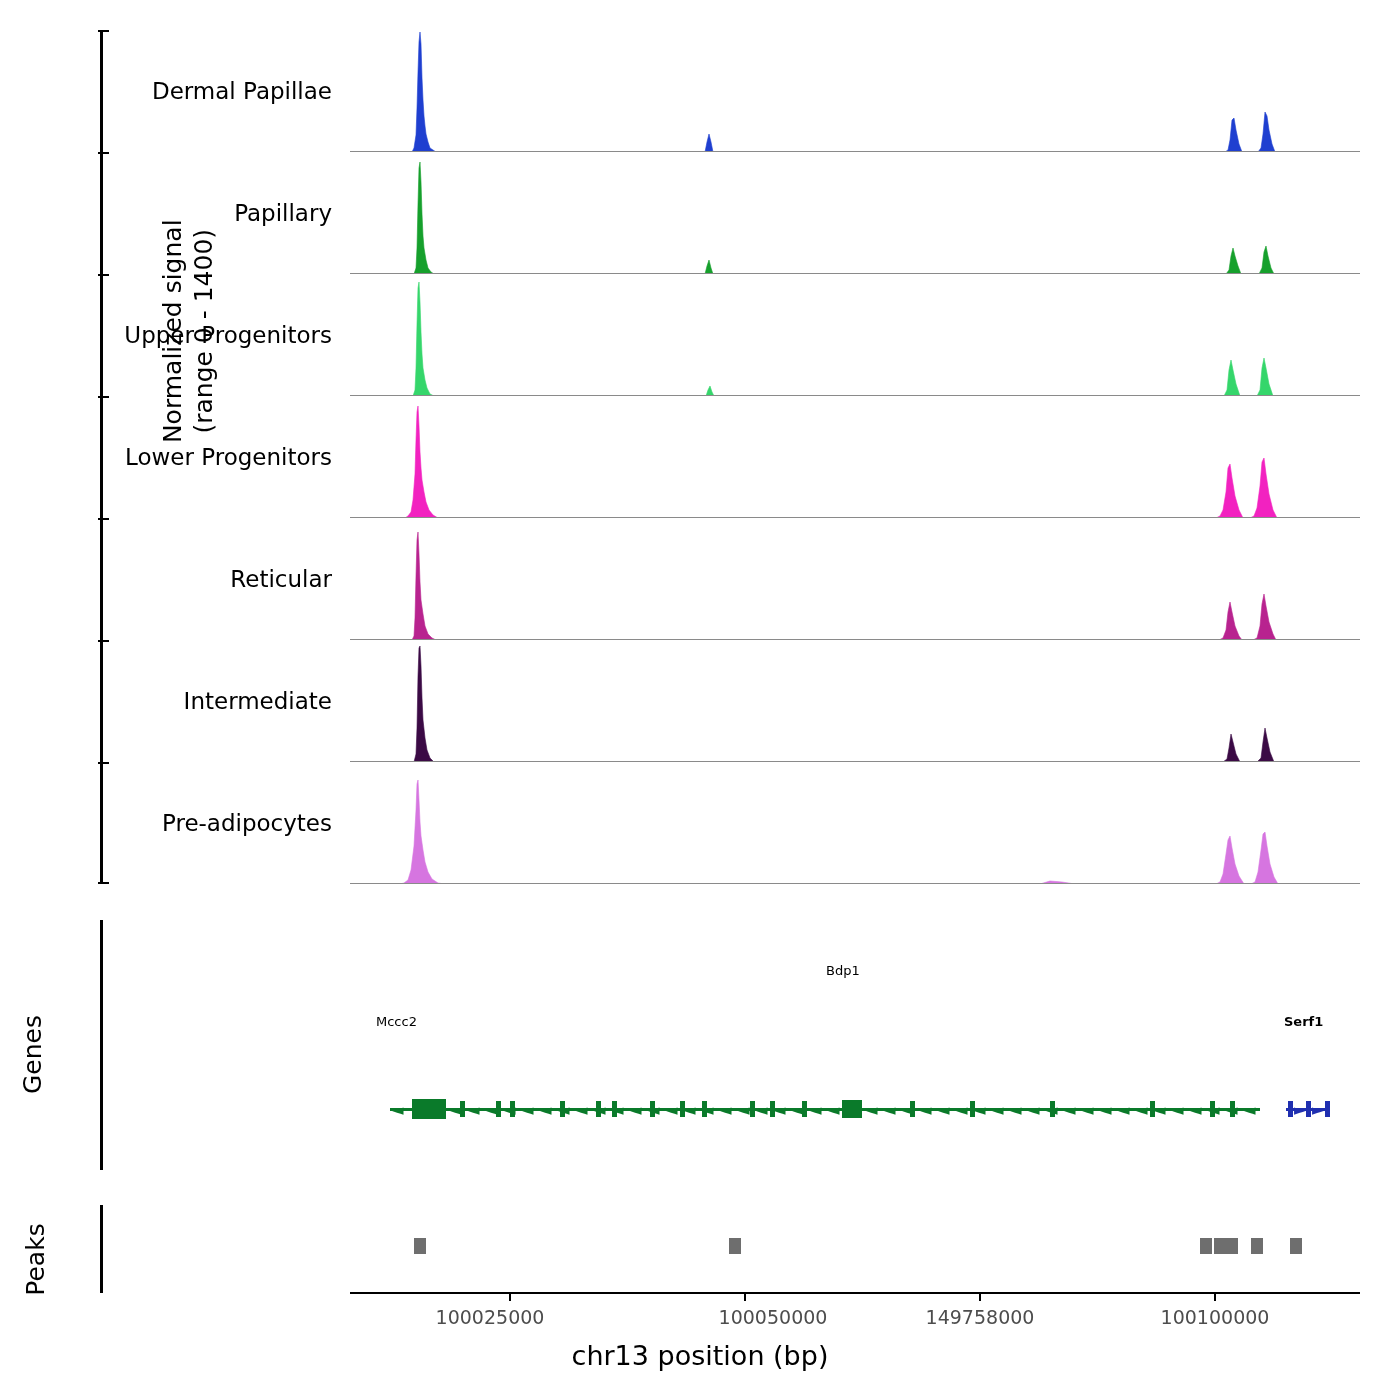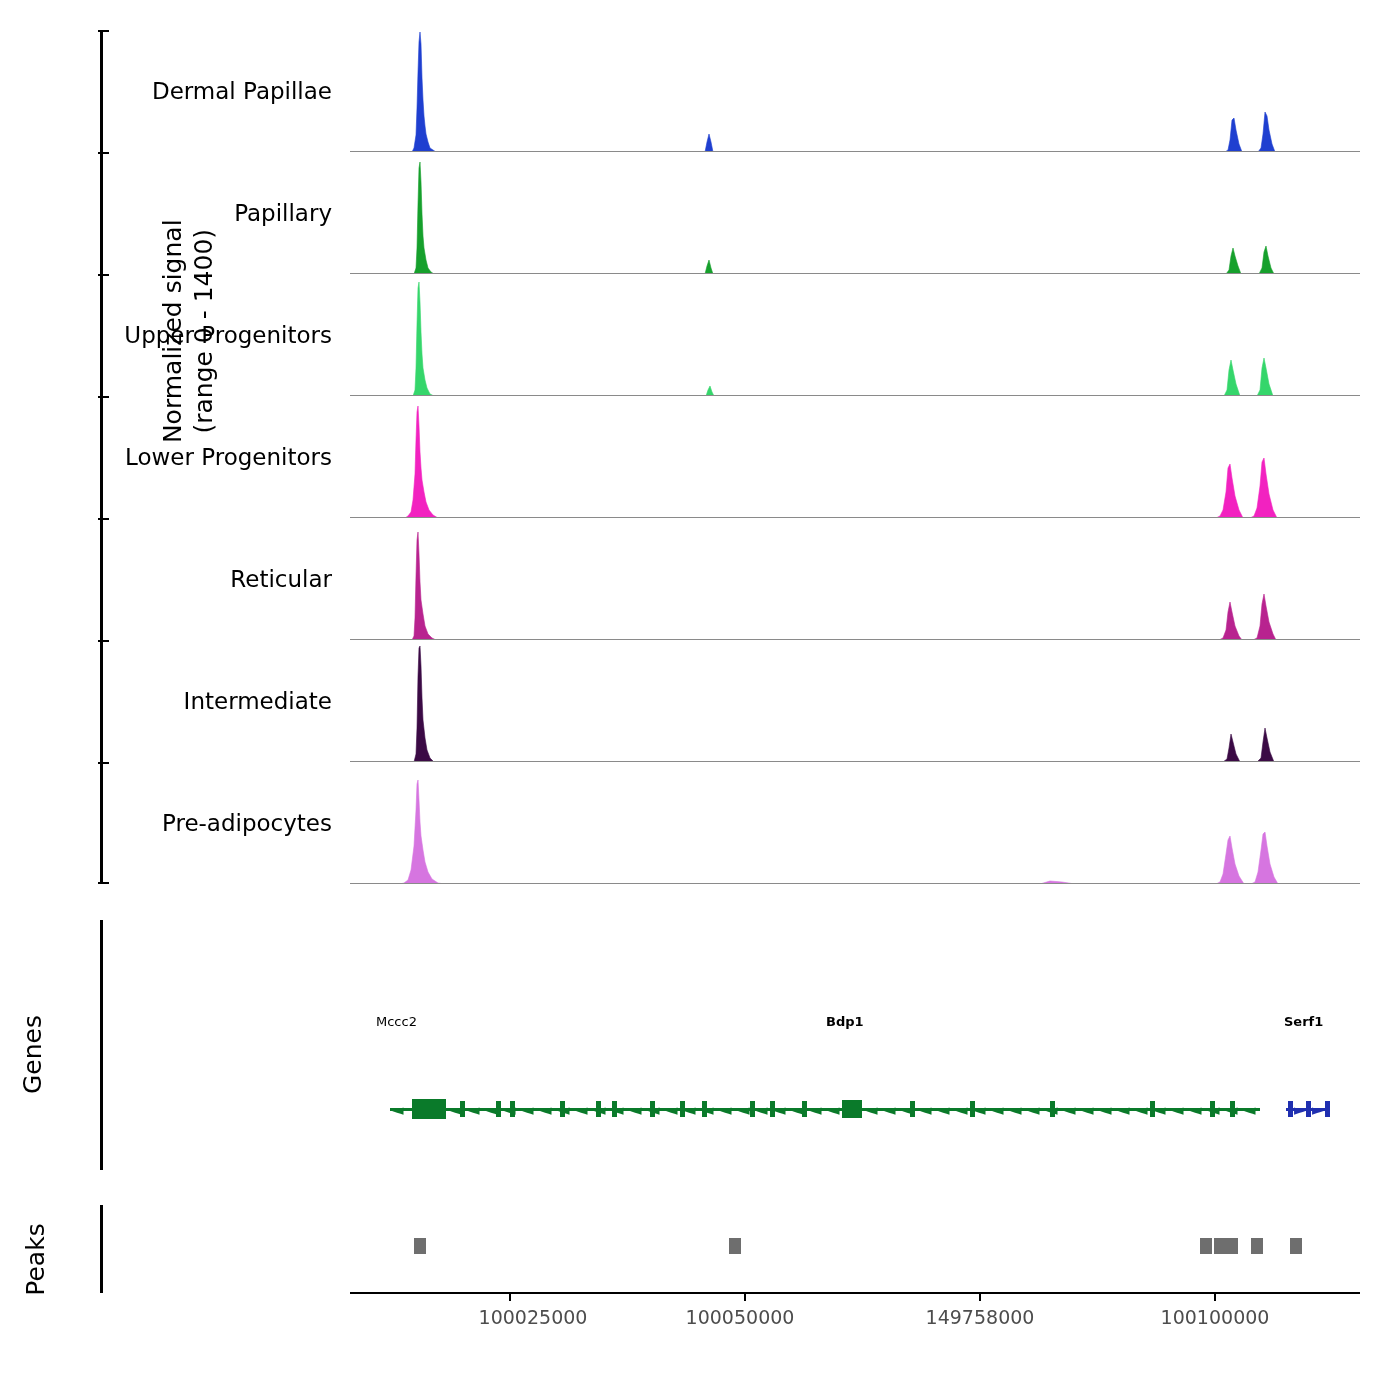--- a/index.html
+++ b/index.html
@@ -244,21 +244,21 @@
   <div class="track" style="top:762px;">
     <svg viewBox="0 0 1010 122" preserveAspectRatio="none">
       <path fill="#d675e0" stroke="#d675e0" stroke-width="0.6" d="M0,122 L50,122 L54,121 L58,118 L61,108 L64,84 L66,48 L67,22 L68,18 L69,38 L70,60 L71,74 L73,88 L75,100 L78,110 L82,117 L88,121 L95,122 L690,122 L700,119 L712,120 L725,122 L1010,122 Z"></path>
       <path fill="#d675e0" stroke="#d675e0" stroke-width="0.6" d="M866,122 L870,120 L873,112 L876,92 L878,78 L880,74 L882,86 L885,102 L889,114 L894,122 Z"></path>
       <path fill="#d675e0" stroke="#d675e0" stroke-width="0.6" d="M901,122 L905,120 L908,110 L911,88 L913,72 L915,70 L917,84 L920,102 L924,115 L928,122 Z"></path>
     </svg>
     <div class="baseline"></div>
   </div>
 
   <div class="gene-name" style="left:376px; top:1014px;">Mccc2</div>
-  <div class="gene-name" style="left:826px; top:1014px;font-weight:bold;">Bdp1</div>
+  <div class="gene-name" style="left:826px; top:963px;">Bdp1</div>
   <div class="gene-name" style="left:1284px; top:1014px;font-weight:bold;">Serf1</div>
 
   <svg id="genes-svg" viewBox="0 0 1010 50" preserveAspectRatio="none">
 
     <g>
       <rect x="40" y="23" width="870" height="3" fill="#0a7a2a"></rect>
       <rect x="62" y="14" width="34" height="20" fill="#0a7a2a"></rect>
       <rect x="492" y="15" width="20" height="18" fill="#0a7a2a"></rect>
       <rect x="110" y="16" width="5" height="16" fill="#0a7a2a"></rect>
       <rect x="146" y="16" width="5" height="16" fill="#0a7a2a"></rect>
@@ -345,18 +345,19 @@
   <div class="peak" style="left:1214px;"></div>
   <div class="peak" style="left:1226px;"></div>
   <div class="peak" style="left:1251px;"></div>
   <div class="peak" style="left:1290px;"></div>
 
   <div id="xaxis"></div>
   <div class="xtick" style="left:509px;"></div>
   <div class="xtick" style="left:744px;"></div>
   <div class="xtick" style="left:979px;"></div>
   <div class="xtick" style="left:1214px;"></div>
-  <div class="xticklabel" style="left:533px;">100025000</div>
-  <div class="xticklabel" style="left:740px;text-align:center;">100050000</div>
+  <div class="xticklabel" style="left:490px;">100025000</div>
+  <div class="xticklabel" style="left:773px;text-align:center;">100050000</div>
   <div class="xticklabel" style="left:980px;">149758000</div>
   <div class="xticklabel" style="left:1215px;">100100000</div>
+  <div id="xlabel">chr13 position (bp)</div>
 
 </div>
 
 </body></html>

